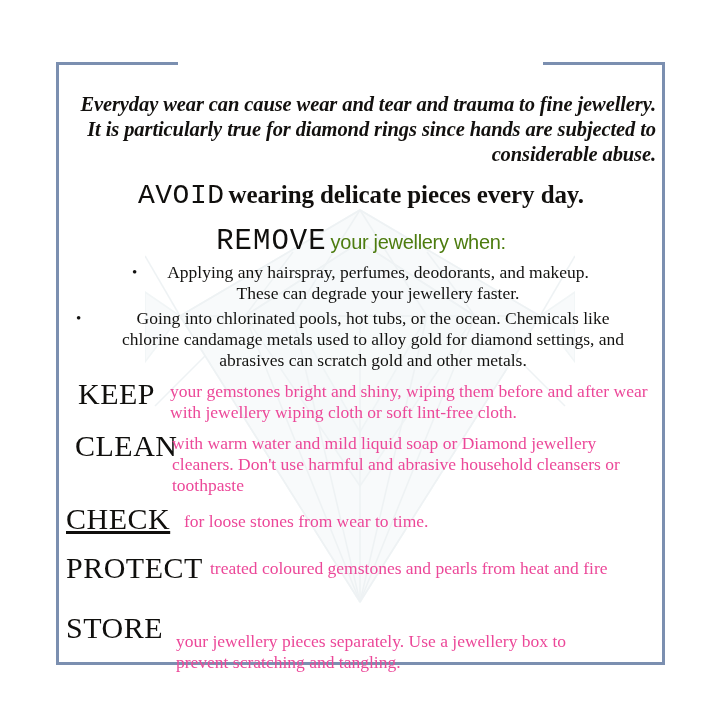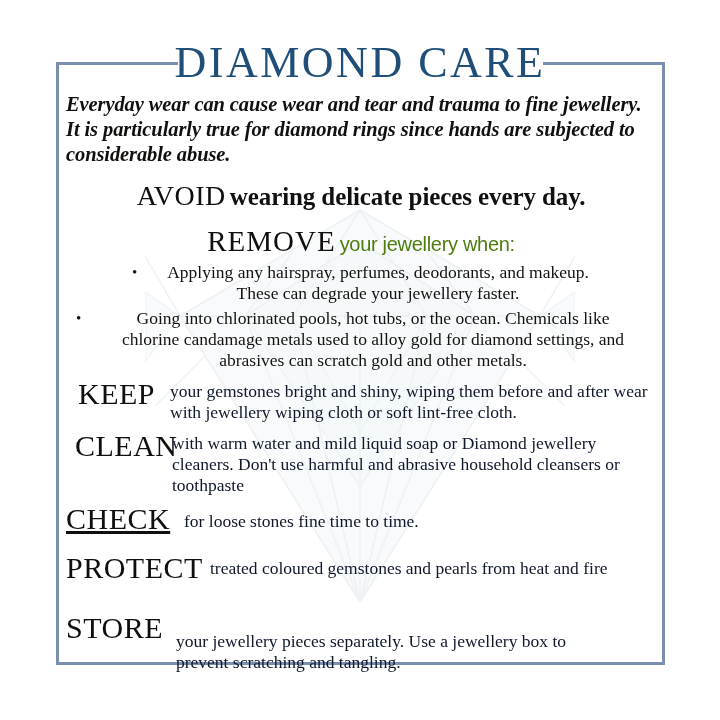--- a/index.html
+++ b/index.html
@@ -84,40 +84,40 @@
     color: #1f4e79;
     white-space: nowrap;
   }
 
   
   .intro {
     position: absolute;
     left: 66px;
     top: 92px;
     width: 590px;
-    text-align: left;
+    text-align: right;
     font-style: italic;
     font-weight: bold;
     font-size: 20.5px;
     line-height: 25px;
     color: #12100e;
     letter-spacing: -0.1px;
   }
 
   
   .avoid-line {
     position: absolute;
     left: 66px;
     top: 180px;
     width: 590px;
     text-align: center;
     white-space: nowrap;
   }
   .kw-light {
-    font-family: Liberation Serif, serif;
+    font-family: Liberation Mono, monospace;
     font-weight: normal;
     color: #100f0d;
   }
   .avoid-line .kw-light { font-size: 28px; letter-spacing: 0.5px; }
   .avoid-line .body-txt {
     font-size: 25px;
     font-weight: bold;
     color: #12100e;
     letter-spacing: -0.1px;
   }
@@ -179,21 +179,21 @@
     line-height: 32px;
     color: #100f0d;
     letter-spacing: 0.5px;
     white-space: nowrap;
   }
   .kwblock .kwtext {
     position: absolute;
     top: 3px;
     font-size: 17.5px;
     line-height: 21px;
-    color: #0f172a;
+    color: #ec4899;
     text-align: left;
   }
 
   
   .blk-keep    { left: 66px; top: 378px; width: 594px; }
   .blk-keep .kw    { left: 12px; }
   .blk-keep .kwtext{ left: 104px; width: 490px; }
 
   .blk-clean   { left: 66px; top: 430px; width: 594px; }
   .blk-clean .kw   { left: 9px; }
@@ -249,21 +249,20 @@
       <polygon points="0,96 35,120 0,166" fill="#f2f7f8" stroke="#e4ecee"></polygon>
       <polygon points="430,96 395,120 430,166" fill="#f2f7f8" stroke="#e4ecee"></polygon>
     </g>
   </svg>
 
   <div class="frame"></div>
   <div class="frame-gap"></div>
 
   <div class="content">
 
-    <div class="title">DIAMOND CARE</div>
 
     <div class="intro">Everyday wear can cause wear and tear and trauma to fine jewellery. It is particularly true for diamond rings since hands are subjected to considerable abuse.</div>
 
     <div class="avoid-line">
       <span class="kw-light">AVOID</span>
       <span class="body-txt">wearing delicate pieces every day.</span>
     </div>
 
     <div class="remove-line">
       <span class="kw-light">REMOVE</span>
@@ -286,21 +285,21 @@
       <span class="kwtext">your gemstones bright and shiny, wiping them before and after wear with jewellery wiping cloth or soft lint-free cloth.</span>
     </div>
 
     <div class="kwblock blk-clean">
       <span class="kw">CLEAN</span>
       <span class="kwtext">with warm water and mild liquid soap or Diamond jewellery cleaners. Don't use harmful and abrasive household cleansers or toothpaste</span>
     </div>
 
     <div class="kwblock blk-check">
       <span class="kw">CHECK</span>
-      <span class="kwtext">for loose stones fine time to time.</span>
+      <span class="kwtext">for loose stones from wear to time.</span>
     </div>
 
     <div class="kwblock blk-protect">
       <span class="kw">PROTECT</span>
       <span class="kwtext">treated coloured gemstones and pearls from heat and fire</span>
     </div>
 
     <div class="kwblock blk-store">
       <span class="kw">STORE</span>
       <span class="kwtext">your jewellery pieces separately. Use a jewellery box to prevent scratching and tangling.</span>

